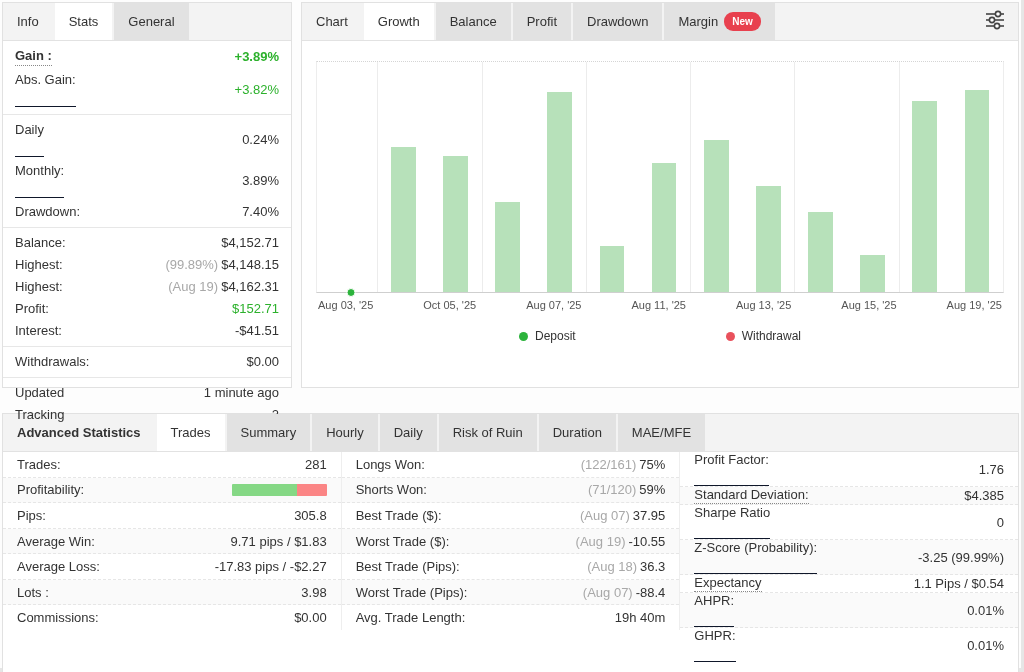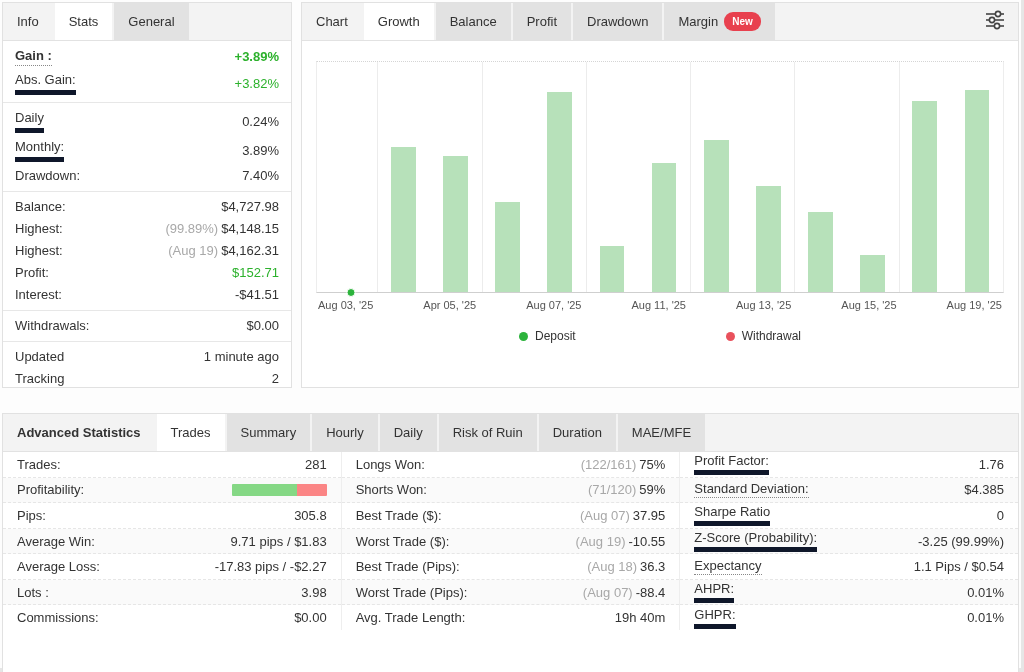--- a/index.html
+++ b/index.html
@@ -22,21 +22,21 @@
   .tab.plain { background:transparent; }
   .tab.plain.bold { font-weight:bold; }
   .tab.active { background:#fff; }
   .badge { background:#e8404e; color:#fff; font-size:10px; font-weight:bold; padding:4px 8px; border-radius:9px; }
   .iconbox { margin-left:auto; display:flex; align-items:center; padding:0 12px; cursor:pointer; }
 
   
   .stat-list { padding-top:4px; }
   .srow { display:flex; justify-content:space-between; align-items:center; padding:3px 12px; line-height:16px; }
   .sep { border-top:1px solid #e7e7e7; margin:4px 0; }
-  .u  { border-bottom:5px solid #0f172a; padding-bottom:2px; }
+  .u  { border-bottom:1px solid #0f172a; padding-bottom:18px; }
   .ud { border-bottom:1px dotted #888; padding-bottom:1px; }
   .bold { font-weight:bold; }
   .green { color:#2cb12c; }
   .muted { color:#a8a8a8; margin-right:3px; }
   .val { text-align:right; }
 
   
   .chart-body { padding:20px 14px 0; }
   .plot { position:relative; height:232px; border:1px solid #ededed; border-top:1px dotted #d5d5d5; border-bottom:1px solid #cfcfcf; background:#fff; }
   .gridline { position:absolute; top:0; bottom:0; width:1px; background:#ececec; }
@@ -88,21 +88,21 @@
           <span class="u">Monthly:</span>
           <span class="val">3.89%</span>
         </div>
         <div class="srow">
           <span>Drawdown:</span>
           <span class="val">7.40%</span>
         </div>
         <div class="sep"></div>
         <div class="srow">
           <span>Balance:</span>
-          <span class="val">$4,727.98</span>
+          <span class="val">$4,152.71</span>
         </div>
         <div class="srow">
           <span>Highest:</span>
           <span class="val"><span class="muted">(99.89%)</span><span>$4,148.15</span></span>
         </div>
         <div class="srow">
           <span>Highest:</span>
           <span class="val"><span class="muted">(Aug 19)</span><span>$4,162.31</span></span>
         </div>
         <div class="srow">
@@ -173,21 +173,21 @@
             <div class="bar" style="left: 56.4%; height: 66%; background: rgb(183, 225, 186);"></div>
             <div class="bar" style="left: 64%; height: 46%; background: rgb(183, 225, 186);"></div>
             <div class="bar" style="left: 71.6%; height: 35%; background: rgb(183, 225, 186);"></div>
             <div class="bar" style="left: 79.2%; height: 16%; background: rgb(183, 225, 186);"></div>
             <div class="bar" style="left: 86.8%; height: 83%; background: rgb(183, 225, 186);"></div>
             <div class="bar" style="left: 94.4%; height: 88%; background: rgb(183, 225, 186);"></div>
             <div class="dep-dot" style="left: 5%; background: rgb(44, 179, 60);"></div>
           </div>
         <div class="xlabels">
             <span>Aug 03, '25</span>
-            <span>Apr 05, '25</span>
+            <span>Oct 05, '25</span>
             <span>Aug 07, '25</span>
             <span>Aug 11, '25</span>
             <span>Aug 13, '25</span>
             <span>Aug 15, '25</span>
             <span>Aug 19, '25</span>
           </div>
         <div class="legend">
           <div class="legend-item">
             <span class="ldot" style="background: rgb(44, 179, 60);"></span>
             <span>Deposit</span>

